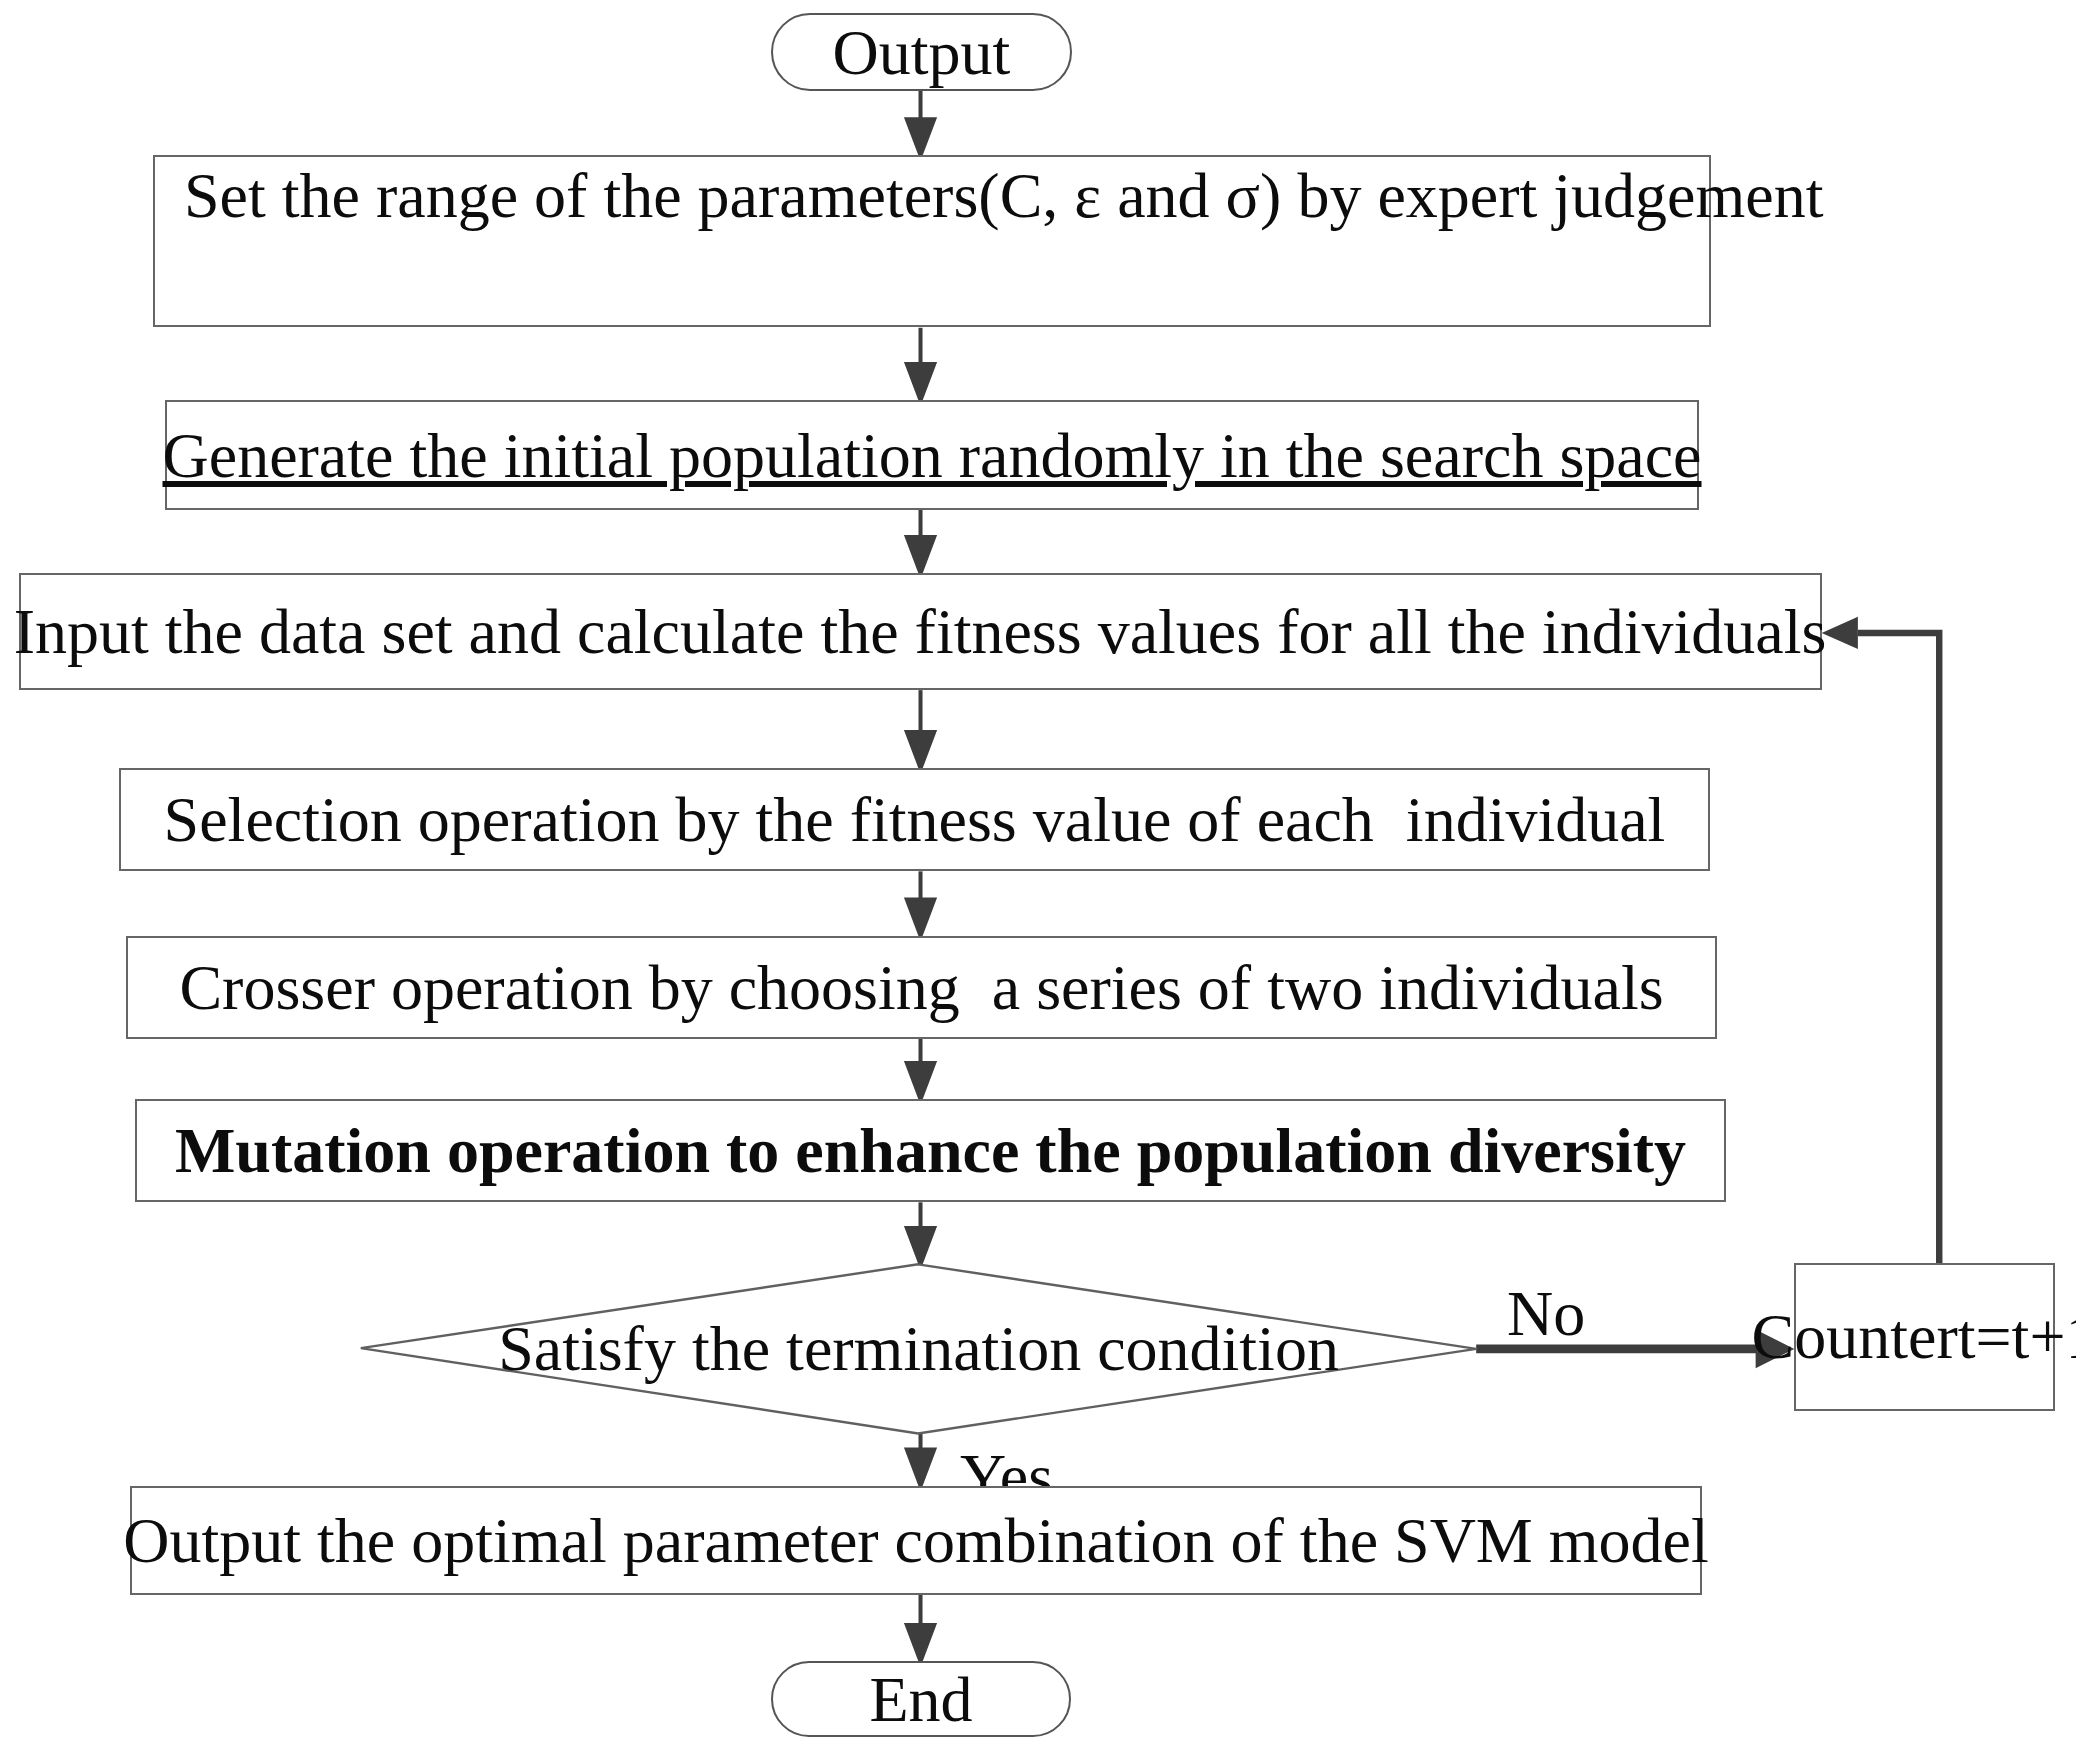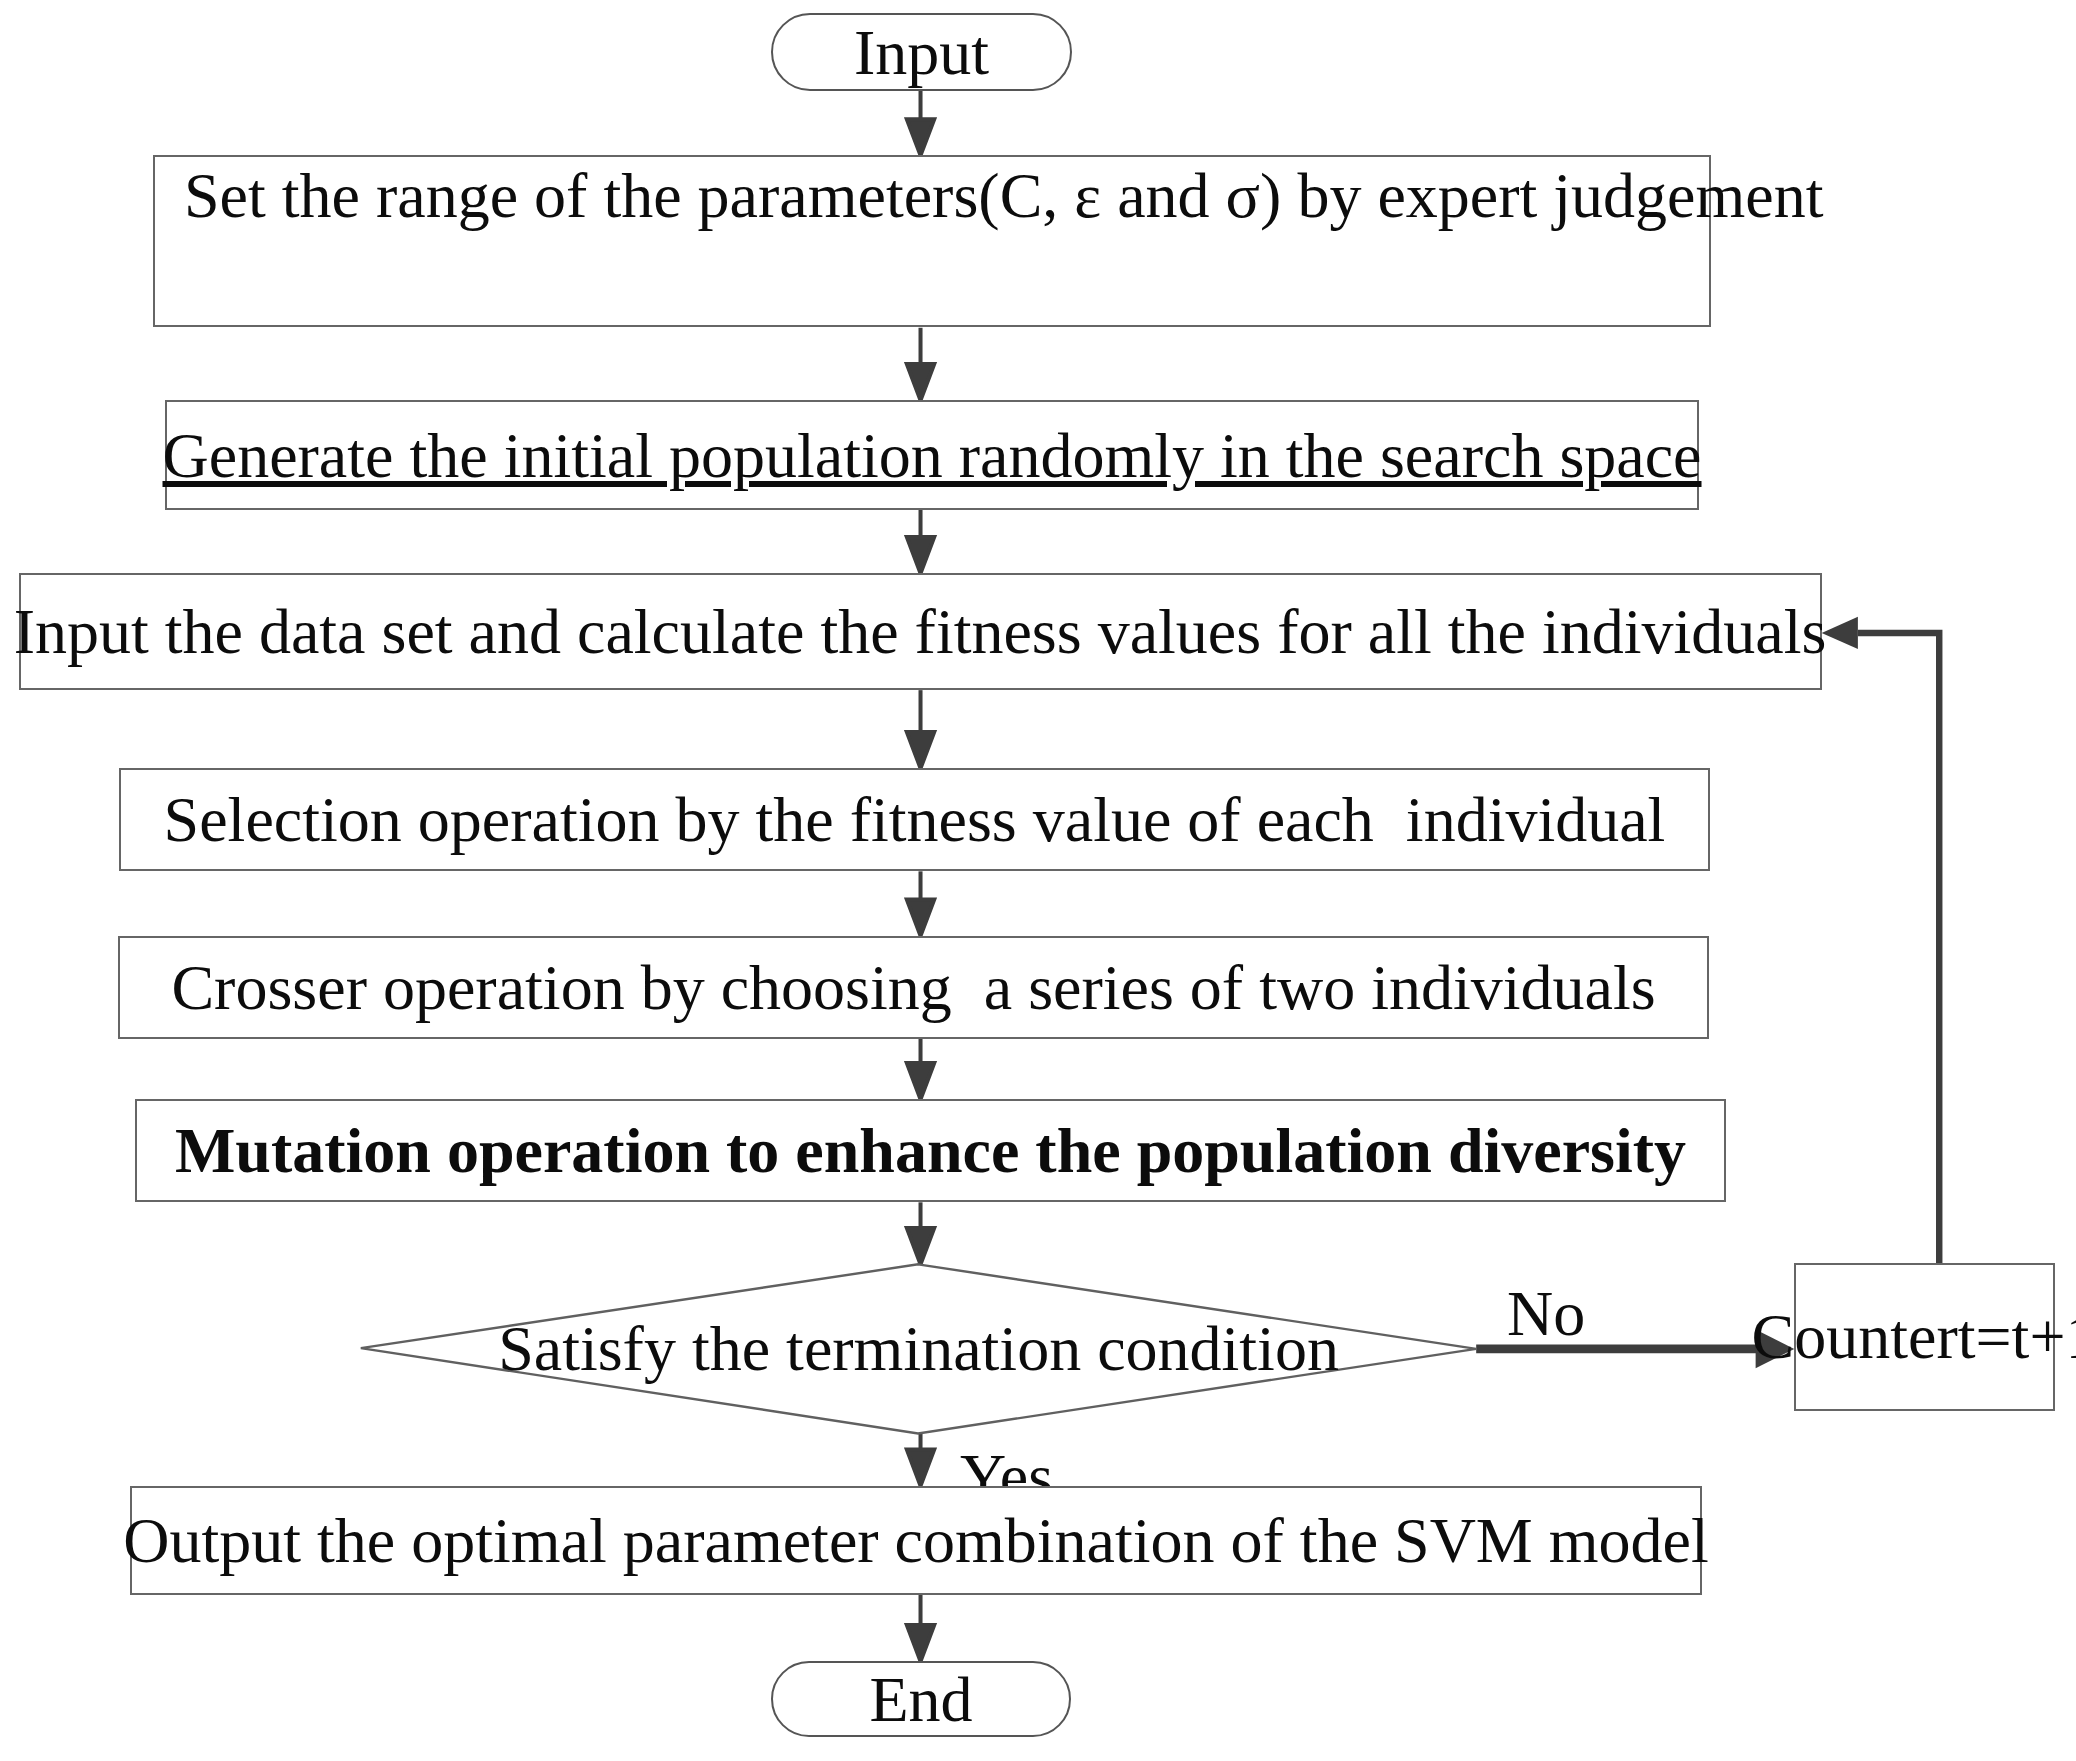--- a/index.html
+++ b/index.html
@@ -48,40 +48,40 @@
     <line x1="1833" y1="1675" x2="2182" y2="1675" stroke="#3d3d3d" stroke-width="11"></line>
     <polygon points="2180,1651 2180,1699 2228,1675" fill="#3d3d3d"></polygon>
 
     <polyline points="2408,1569 2408,786 2307,786" fill="none" stroke="#3d3d3d" stroke-width="8"></polyline>
     <polygon points="2307,766 2307,806 2262,786" fill="#3d3d3d"></polygon>
 
     <polygon points="1140,1570 1833,1675 1140,1780 448,1674" fill="#ffffff" stroke="#606060" stroke-width="3"></polygon>
   </svg>
 
   <div class="node terminator" style="left:771px;top:13px;width:301px;height:78px;">
-    <span class="label">Input</span>
+    <span class="label">Output</span>
   </div>
 
   <div class="node left-align" style="left:153px;top:155px;width:1558px;height:172px;">
     <span class="label">Set the range of the parameters(C, ε and σ) by expert judgement</span>
   </div>
 
   <div class="node" style="left:165px;top:400px;width:1534px;height:110px;text-decoration:underline;">
     <span class="label">Generate the initial population randomly in the search space</span>
   </div>
 
   <div class="node" style="left:18.5px;top:573px;width:1803px;height:117px;">
     <span class="label">Input the data set and calculate the fitness values for all the individuals</span>
   </div>
 
   <div class="node" style="left:119px;top:768px;width:1591px;height:103px;">
     <span class="label">Selection operation by the fitness value of each  individual</span>
   </div>
 
-  <div class="node" style="left:118px;top:936px;width:1591px;height:103px;">
+  <div class="node" style="left:126px;top:936px;width:1591px;height:103px;">
     <span class="label">Crosser operation by choosing  a series of two individuals</span>
   </div>
 
   <div class="node" style="left:135px;top:1099px;width:1591px;height:103px;font-weight:bold;">
     <span class="label">Mutation operation to enhance the population diversity</span>
   </div>
 
   <div class="node plain" style="left:361px;top:1264px;width:1115px;height:169px;">
     <span class="label">Satisfy the termination condition</span>
   </div>

